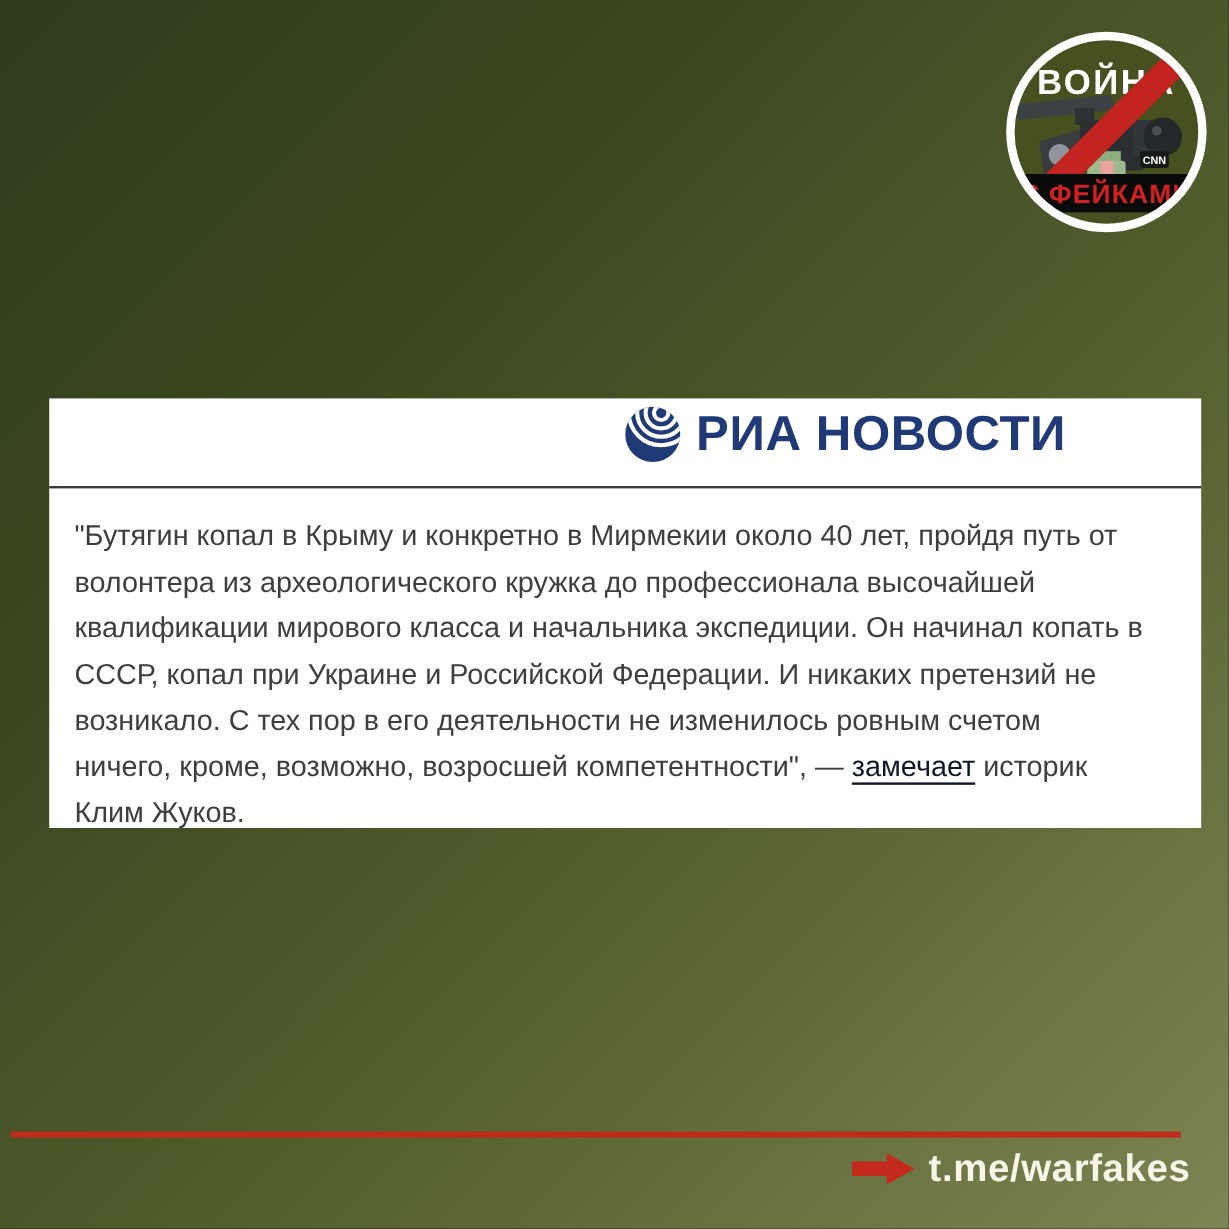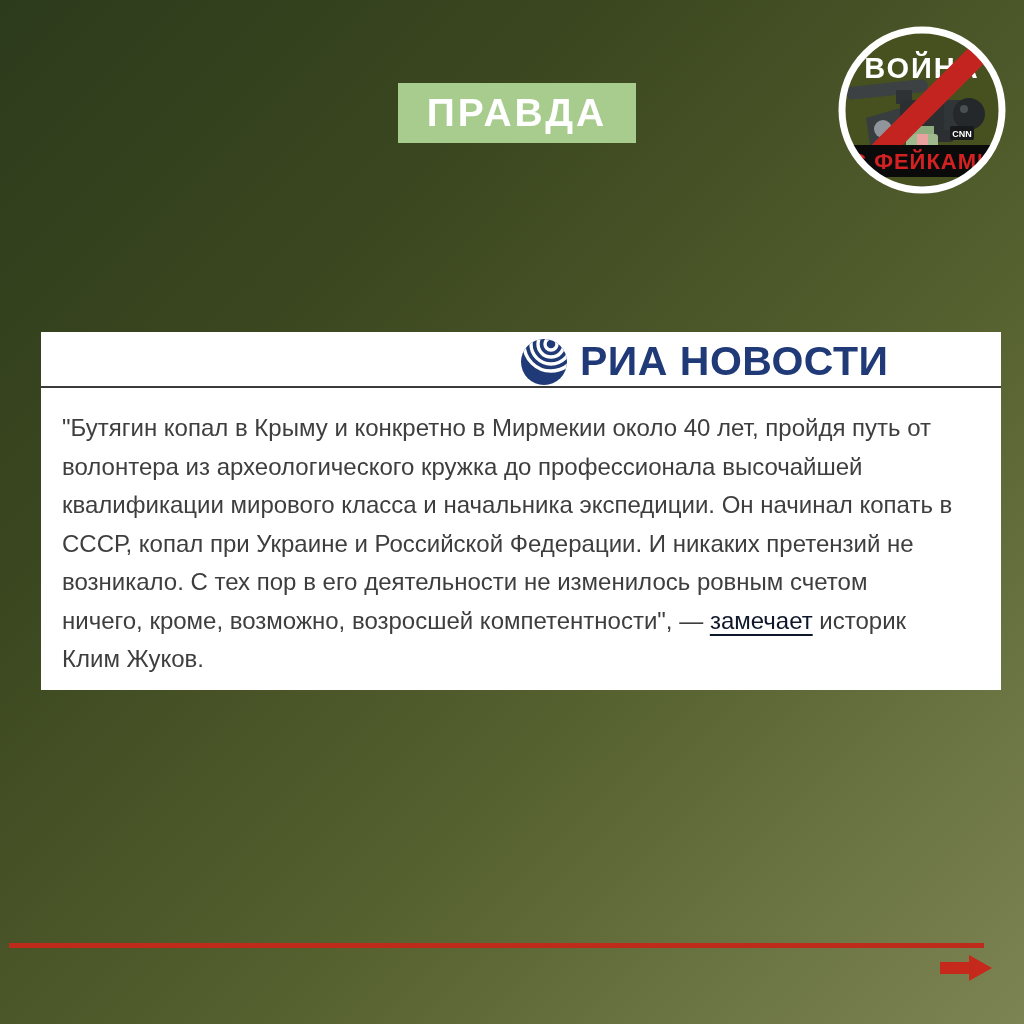--- a/index.html
+++ b/index.html
@@ -19,21 +19,21 @@
   }
 
   
   .logo-badge{position:absolute;left:838px;top:26px;width:168px;height:168px;}
 
   
   .card{
     position:absolute;left:41px;top:332px;width:960px;height:358px;
     background:#ffffff;
   }
-  .card-header{position:relative;height:54px;}
+  .card-header{position:relative;height:73px;}
   .ria-logo{position:absolute;left:480px;top:6px;display:flex;align-items:center;gap:13px;}
   .ria-name{font-size:41px;font-weight:bold;color:#203a78;letter-spacing:0.5px;white-space:nowrap;}
   .card-sep{height:2px;background:#3b3b3b;}
   .card-body{padding:21px 50px 0 21px;}
   .card-body p{
     margin:0;width:892px;font-size:24px;line-height:38.5px;color:#3e3e3e;
     letter-spacing:0;
   }
   .inline-link{
     color:#0f172a;text-decoration:underline;text-underline-offset:5px;
@@ -45,23 +45,20 @@
   .footer-link{
     position:absolute;right:32px;top:955px;display:flex;align-items:center;gap:12px;
   }
   .footer-link .channel{color:#f7f4e8;font-weight:bold;font-size:32px;letter-spacing:0.5px;}
 </style>
 </head>
 <body>
 
 <div class="canvas">
 
-  <div class="truth-badge">
-    <span>ПРАВДА</span>
-  </div>
 
   <div class="logo-badge">
     <svg width="168" height="168" viewBox="0 0 168 168">
       <defs>
         <clipPath id="circ">
             <circle cx="84" cy="84" r="80"></circle>
           </clipPath>
       </defs>
       <g clip-path="url(#circ)">
         <rect x="0" y="0" width="168" height="168" fill="#47511f"></rect>
@@ -119,15 +116,16 @@
     <div class="card-body">
       <p><span>"Бутягин копал в Крыму и конкретно в Мирмекии около 40 лет, пройдя путь от волонтера из археологического кружка до профессионала высочайшей квалификации мирового класса и начальника экспедиции. Он начинал копать в СССР, копал при Украине и Российской Федерации. И никаких претензий не возникало. С тех пор в его деятельности не изменилось ровным счетом ничего, кроме, возможно, возросшей компетентности", — </span><a class="inline-link">замечает</a><span> историк Клим Жуков.</span></p>
     </div>
   </div>
 
   <div class="red-line"></div>
   <div class="footer-link">
     <svg width="52" height="26" viewBox="0 0 52 26">
       <path d="M0 7 H29 V0 L52 13 L29 26 V19 H0 Z" fill="#c5291b"></path>
     </svg>
+    <span class="channel">t.me/warfakes</span>
   </div>
 
 </div>
 
 </body></html>

